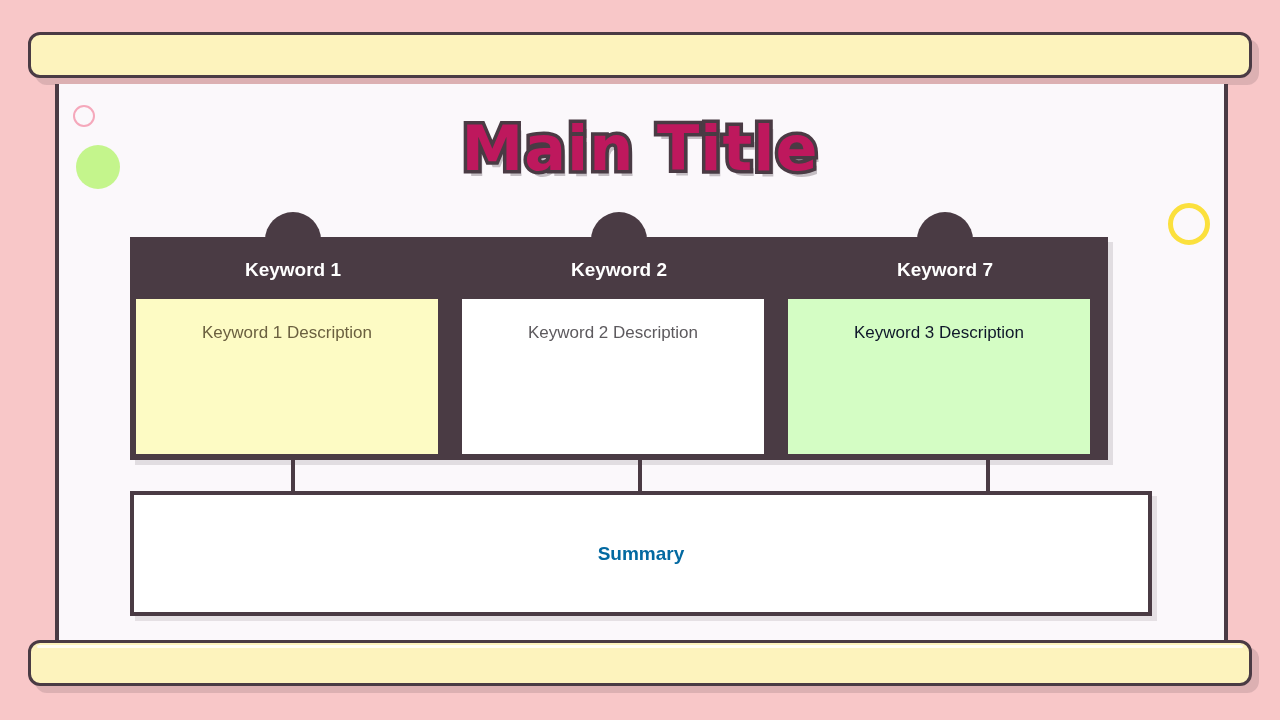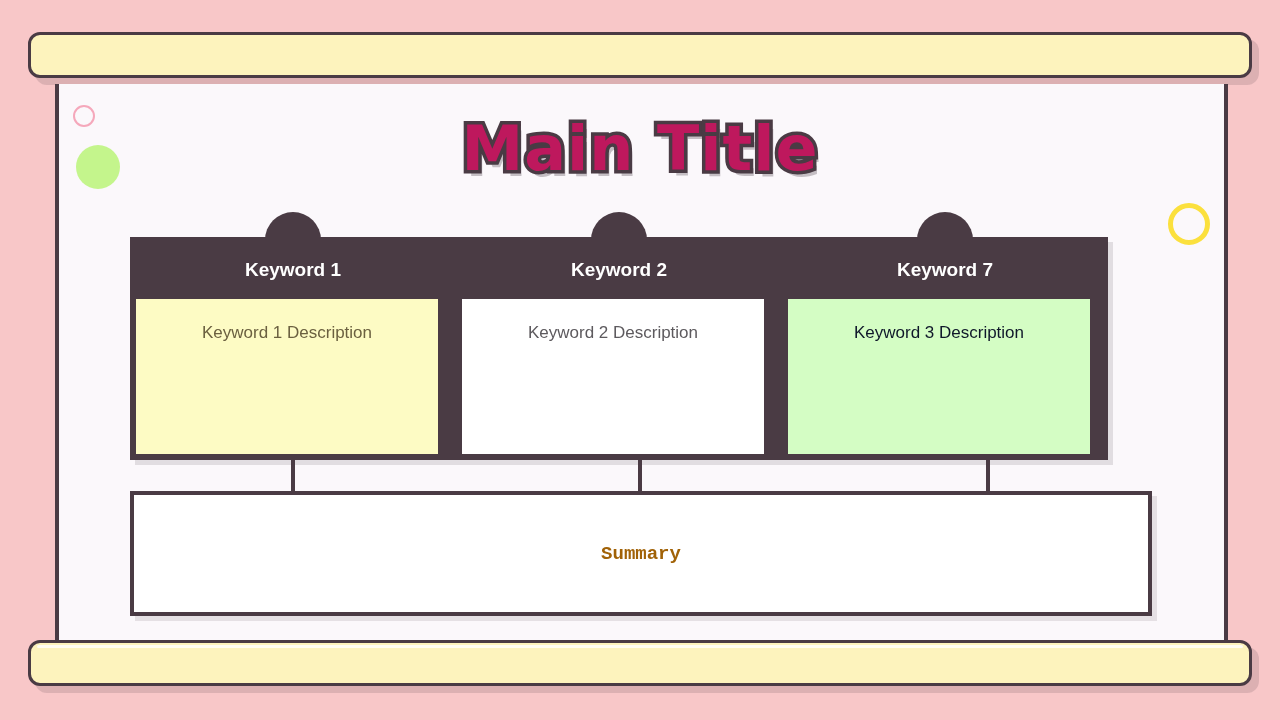--- a/index.html
+++ b/index.html
@@ -168,23 +168,22 @@
     top: 491px;
     width: 1022px;
     height: 125px;
     background: #ffffff;
     border: 4px solid #4a3b44;
     display: flex;
     align-items: center;
     justify-content: center;
     font-size: 19px;
     font-weight: 700;
-    color: #a16207;
+    color: #0369a1;
     box-shadow: 5px 5px 0 rgba(74, 59, 68, 0.12);
-    font-family: Liberation Mono, monospace;
   }
 </style>
 </head>
 <body>
 
 <div class="banner banner-top"></div>
 
 <div class="panel"></div>
 
 <div class="deco deco-ring-pink"></div>

